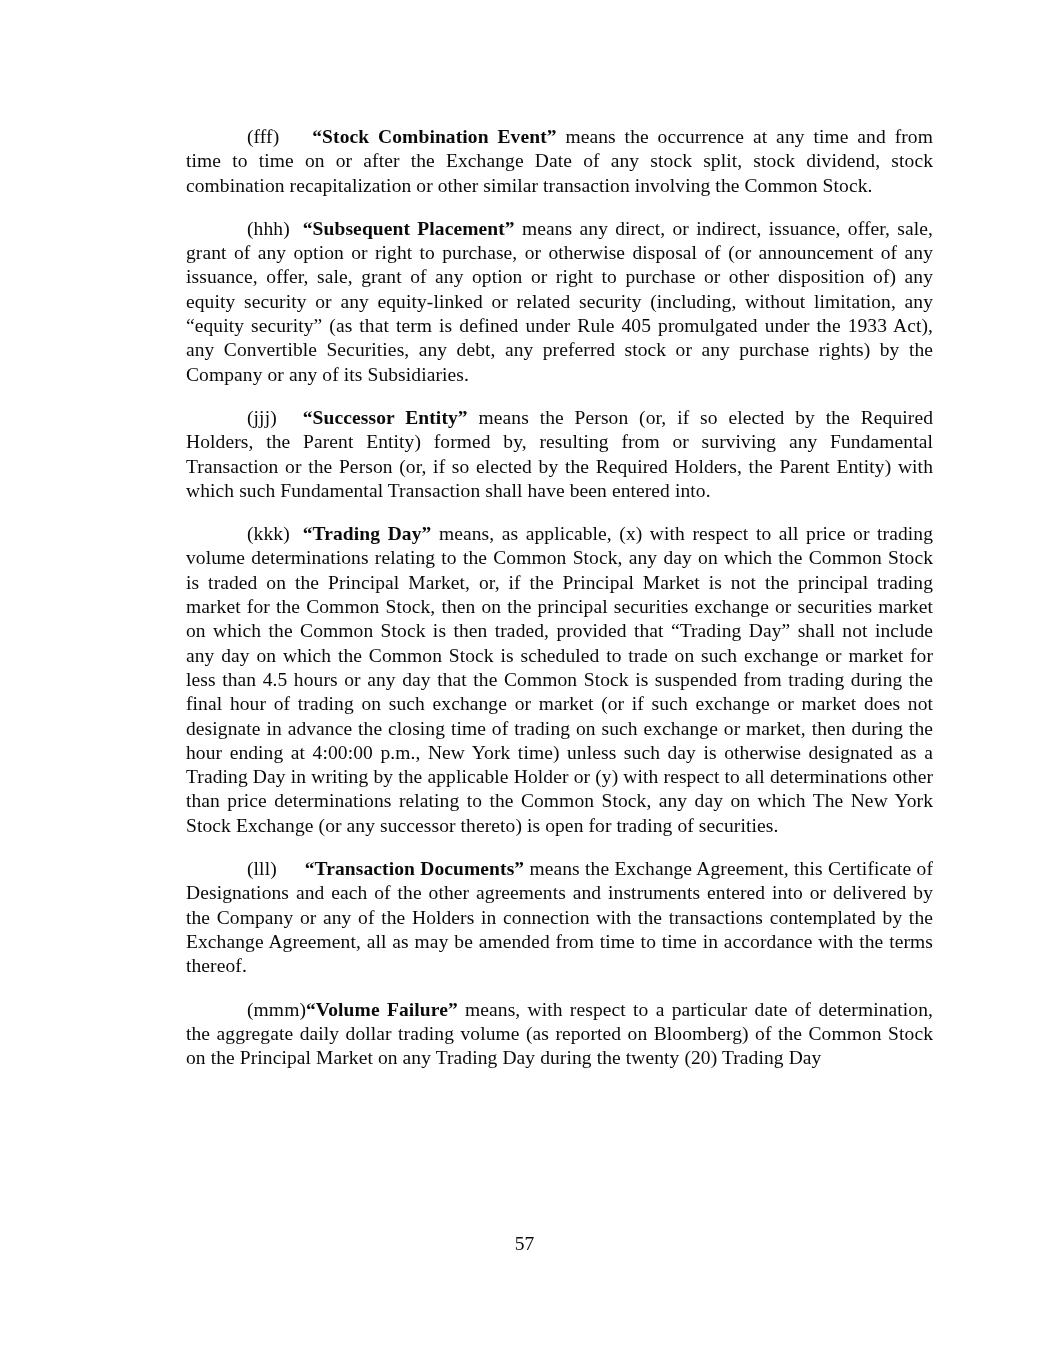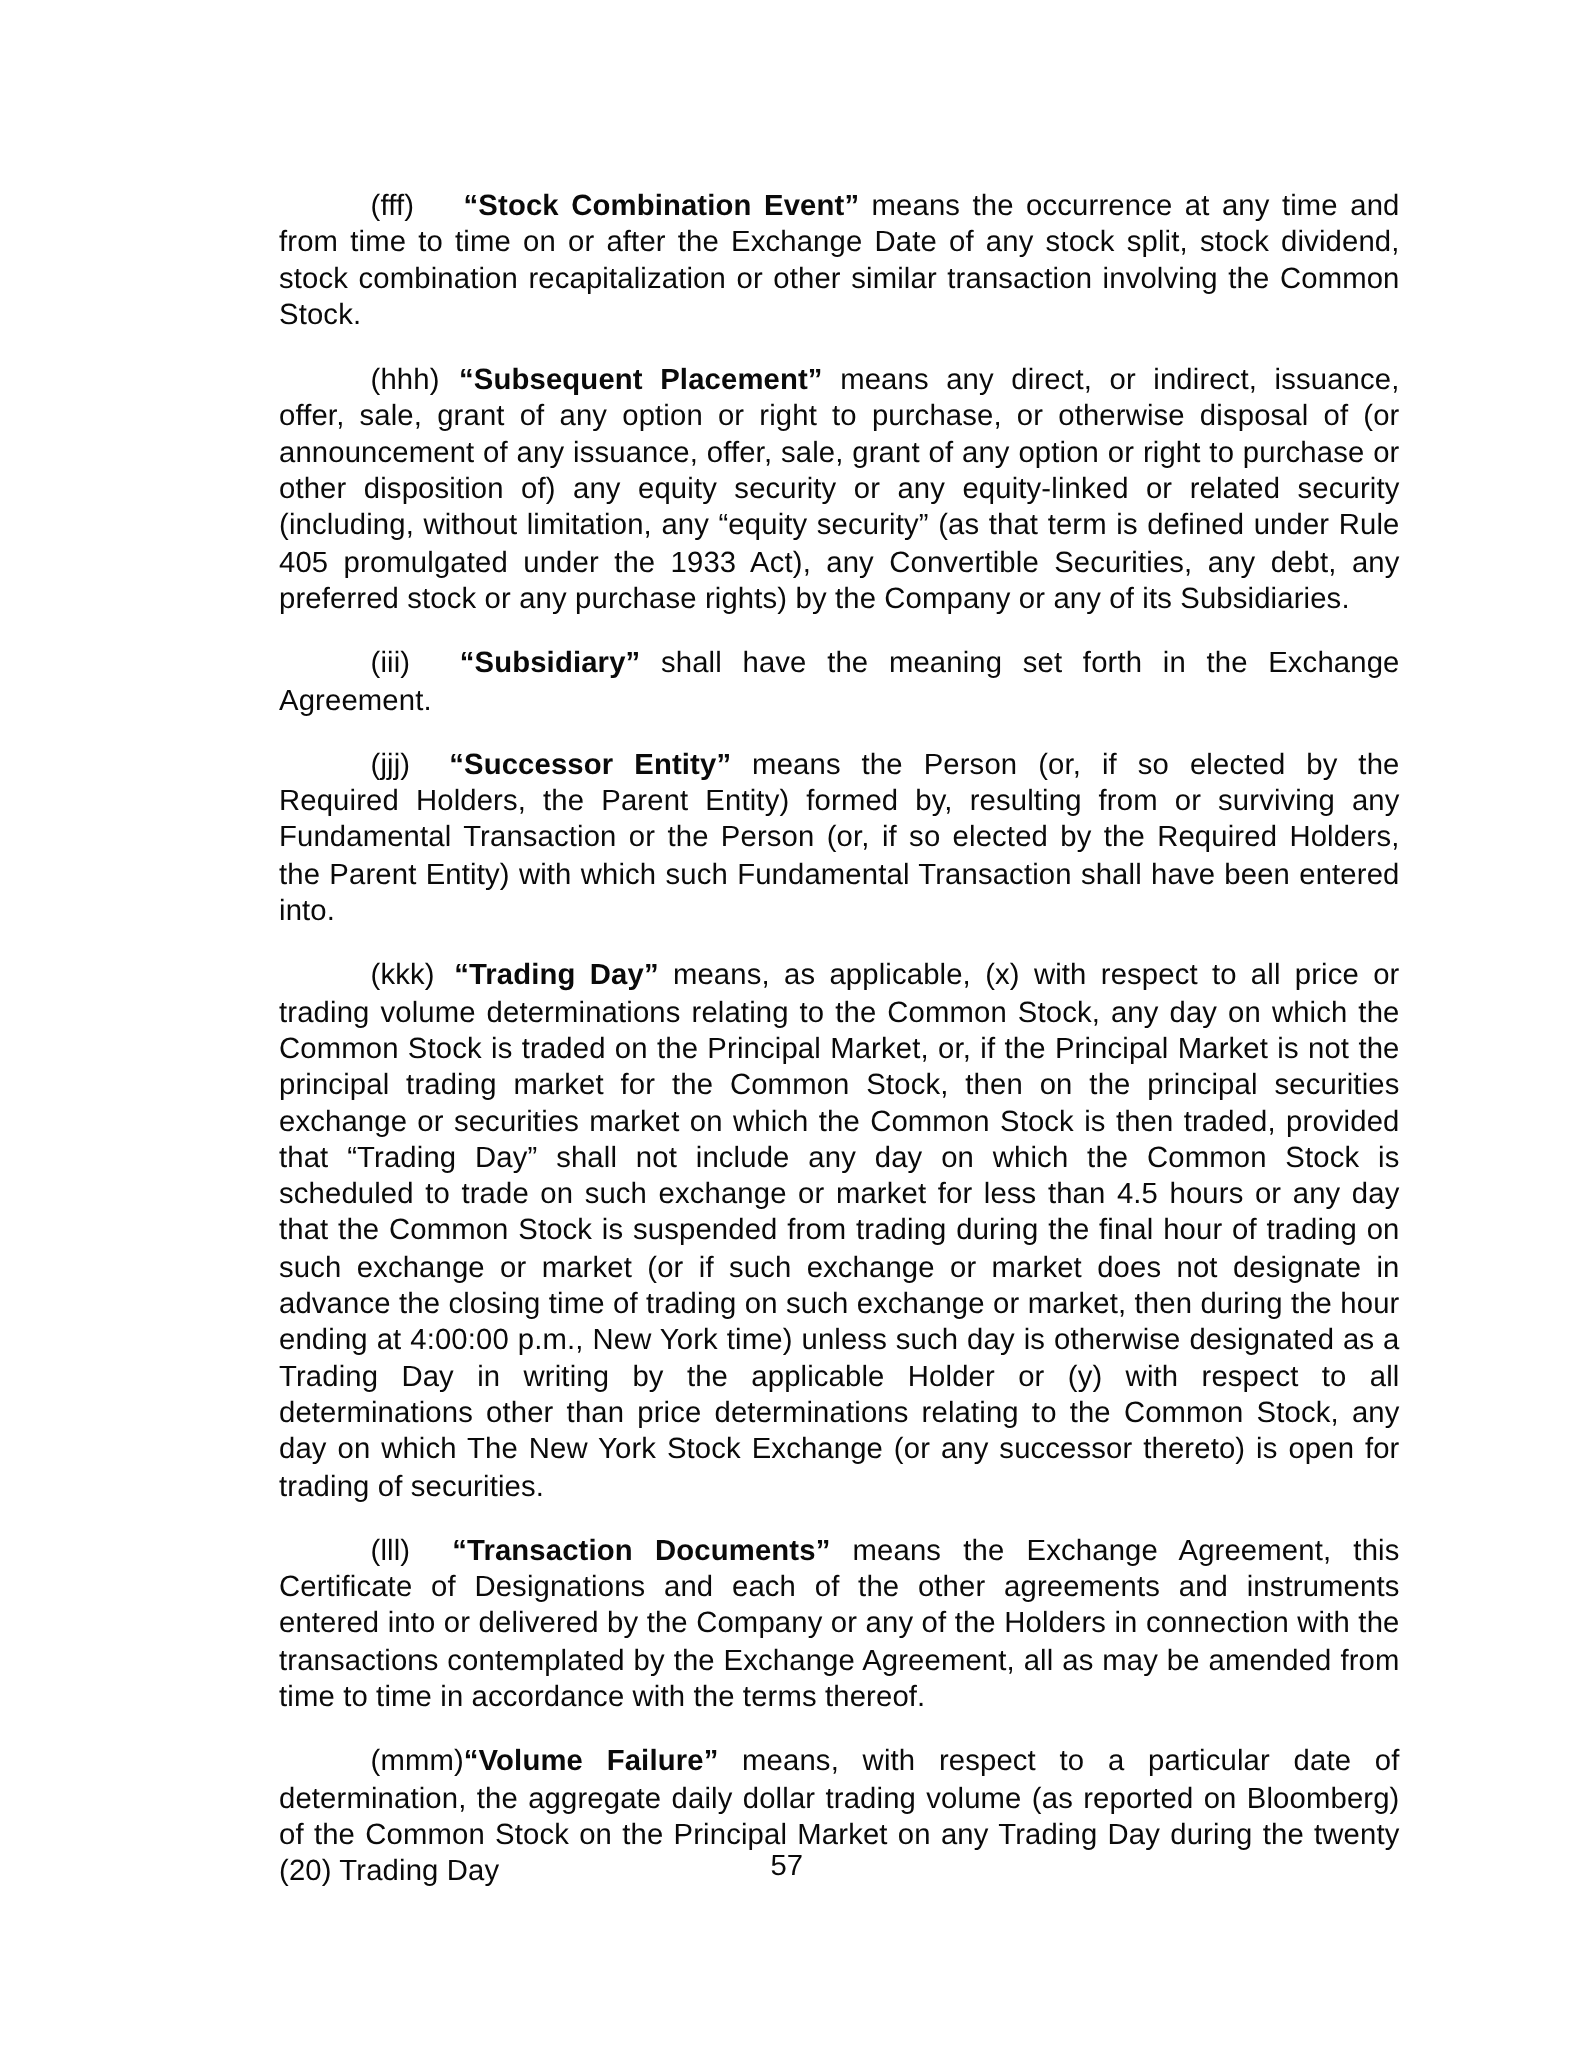--- a/index.html
+++ b/index.html
@@ -5,21 +5,21 @@
   html, body {
     margin: 0;
     padding: 0;
     background: #ffffff;
   }
   .page {
     position: relative;
     width: 977px;
     height: 1365px;
     background: #ffffff;
-    font-family: Liberation Sans, sans-serif;
+    font-family: Liberation Serif, serif;
     color: #0a0a0a;
     overflow: hidden;
   }
   .content {
     position: absolute;
     left: 186px;
     top: 125px;
     width: 747px;
   }
   p.para {
@@ -57,21 +57,20 @@
 <body>
 
 <div class="page">
   <div class="content">
 
     <p class="para"><span>(fff)</span><span class="gap gap-xl"></span><span class="term">“Stock Combination Event”</span><span> means the occurrence at any time and from time to time on or after the Exchange Date of any stock split, stock dividend, stock combination recapitalization or other similar transaction involving the Common Stock.</span></p>
 
 
     <p class="para"><span>(hhh)</span><span class="gap gap-sm"></span><span class="term">“Subsequent Placement”</span><span> means any direct, or indirect, issuance, offer, sale, grant of any option or right to purchase, or otherwise disposal of (or announcement of any issuance, offer, sale, grant of any option or right to purchase or other disposition of) any equity security or any equity-linked or related security (including, without limitation, any “equity security” (as that term is defined under Rule 405 promulgated under the 1933 Act), any Convertible Securities, any debt, any preferred stock or any purchase rights) by the Company or any of its Subsidiaries.</span></p>
 
-    <p class="para"><span>(iii)</span><span class="gap gap-xl"></span><span class="term">“Subsidiary”</span><span> shall have the meaning set forth in the Exchange Agreement.</span></p>
 
     <p class="para"><span>(jjj)</span><span class="gap gap-md"></span><span class="term">“Successor Entity”</span><span> means the Person (or, if so elected by the Required Holders, the Parent Entity) formed by, resulting from or surviving any Fundamental Transaction or the Person (or, if so elected by the Required Holders, the Parent Entity) with which such Fundamental Transaction shall have been entered into.</span></p>
 
     <p class="para"><span>(kkk)</span><span class="gap gap-sm"></span><span class="term">“Trading Day”</span><span> means, as applicable, (x) with respect to all price or trading volume determinations relating to the Common Stock, any day on which the Common Stock is traded on the Principal Market, or, if the Principal Market is not the principal trading market for the Common Stock, then on the principal securities exchange or securities market on which the Common Stock is then traded, provided that “Trading Day” shall not include any day on which the Common Stock is scheduled to trade on such exchange or market for less than 4.5 hours or any day that the Common Stock is suspended from trading during the final hour of trading on such exchange or market (or if such exchange or market does not designate in advance the closing time of trading on such exchange or market, then during the hour ending at 4:00:00 p.m., New York time) unless such day is otherwise designated as a Trading Day in writing by the applicable Holder or (y) with respect to all determinations other than price determinations relating to the Common Stock, any day on which The New York Stock Exchange (or any successor thereto) is open for trading of securities.</span></p>
 
     <p class="para"><span>(lll)</span><span class="gap gap-lg"></span><span class="term">“Transaction Documents”</span><span> means the Exchange Agreement, this Certificate of Designations and each of the other agreements and instruments entered into or delivered by the Company or any of the Holders in connection with the transactions contemplated by the Exchange Agreement, all as may be amended from time to time in accordance with the terms thereof.</span></p>
 
     <p class="para"><span>(mmm)</span><span class="gap gap-0"></span><span class="term">“Volume Failure”</span><span> means, with respect to a particular date of determination, the aggregate daily dollar trading volume (as reported on Bloomberg) of the Common Stock on the Principal Market on any Trading Day during the twenty (20) Trading Day</span></p>
 
   </div>

